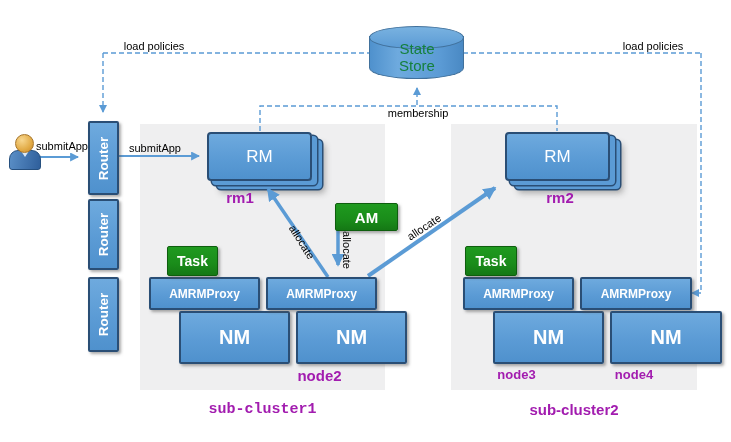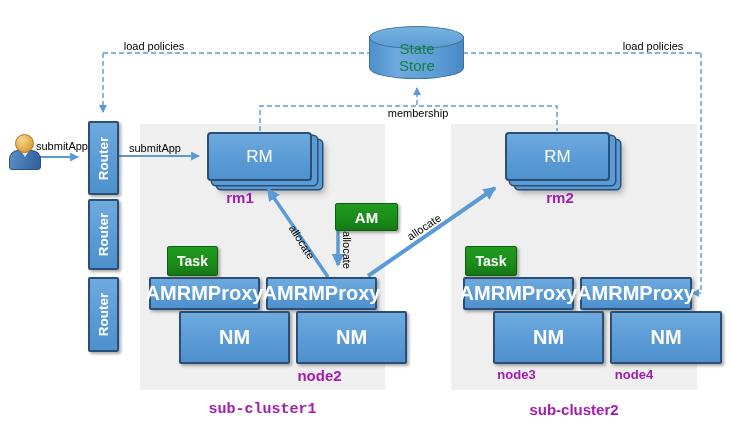--- a/index.html
+++ b/index.html
@@ -31,21 +31,21 @@
   .greenbox{
     position:absolute;z-index:5;
     background:linear-gradient(#1f9a1f,#1a8c1a 60%,#157815);
     border:1.5px solid #0e5e0e;border-radius:2px;
     color:#fff;font-weight:600;
     display:flex;align-items:center;justify-content:center;
     box-shadow:2px 2px 3px rgba(90,90,90,.5);
   }
   .router{font-size:13.5px;}
   .router span{transform:rotate(-90deg);white-space:nowrap;}
-  .proxy{font-size:20px;height:29px;top:277px;justify-content:center;}
+  .proxy{font-size:12px;height:29px;top:277px;justify-content:center;}
   .nm{font-size:20px;height:49px;top:311px;margin-left:30px;}
   .lbl{position:absolute;z-index:4;color:#000;font-size:11px;white-space:nowrap;}
   .blbl{position:absolute;z-index:4;color:#a21caf;font-weight:bold;text-align:center;white-space:nowrap;}
   .rot{transform-origin:center center;}
   
   .cyl-body{
     position:absolute;left:369px;top:36px;width:93px;height:42px;z-index:4;
     background:linear-gradient(90deg,#4f91cd,#6eaade 30%,#5b9bd5 75%,#4a89c4);
     border:1.5px solid #41719c;border-top:none;
     border-radius:0 0 47px 47px / 0 0 11px 11px;

